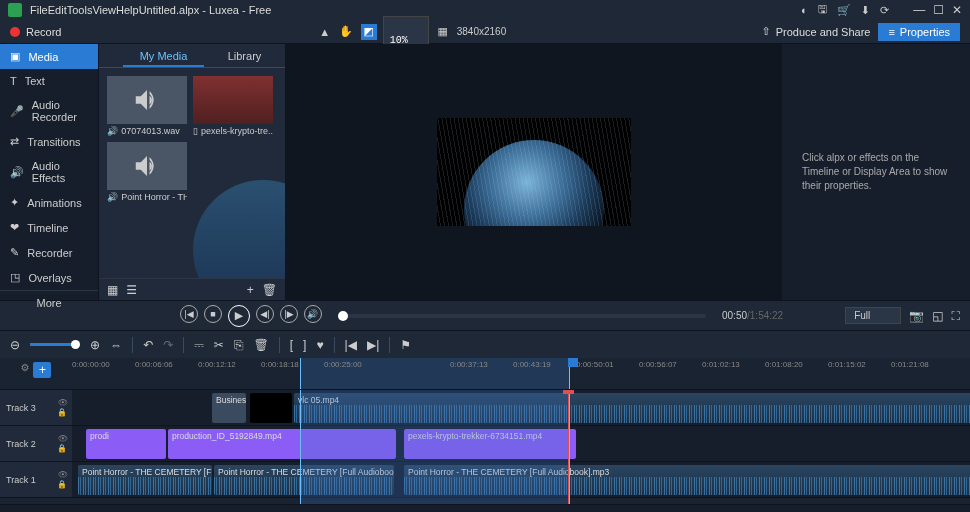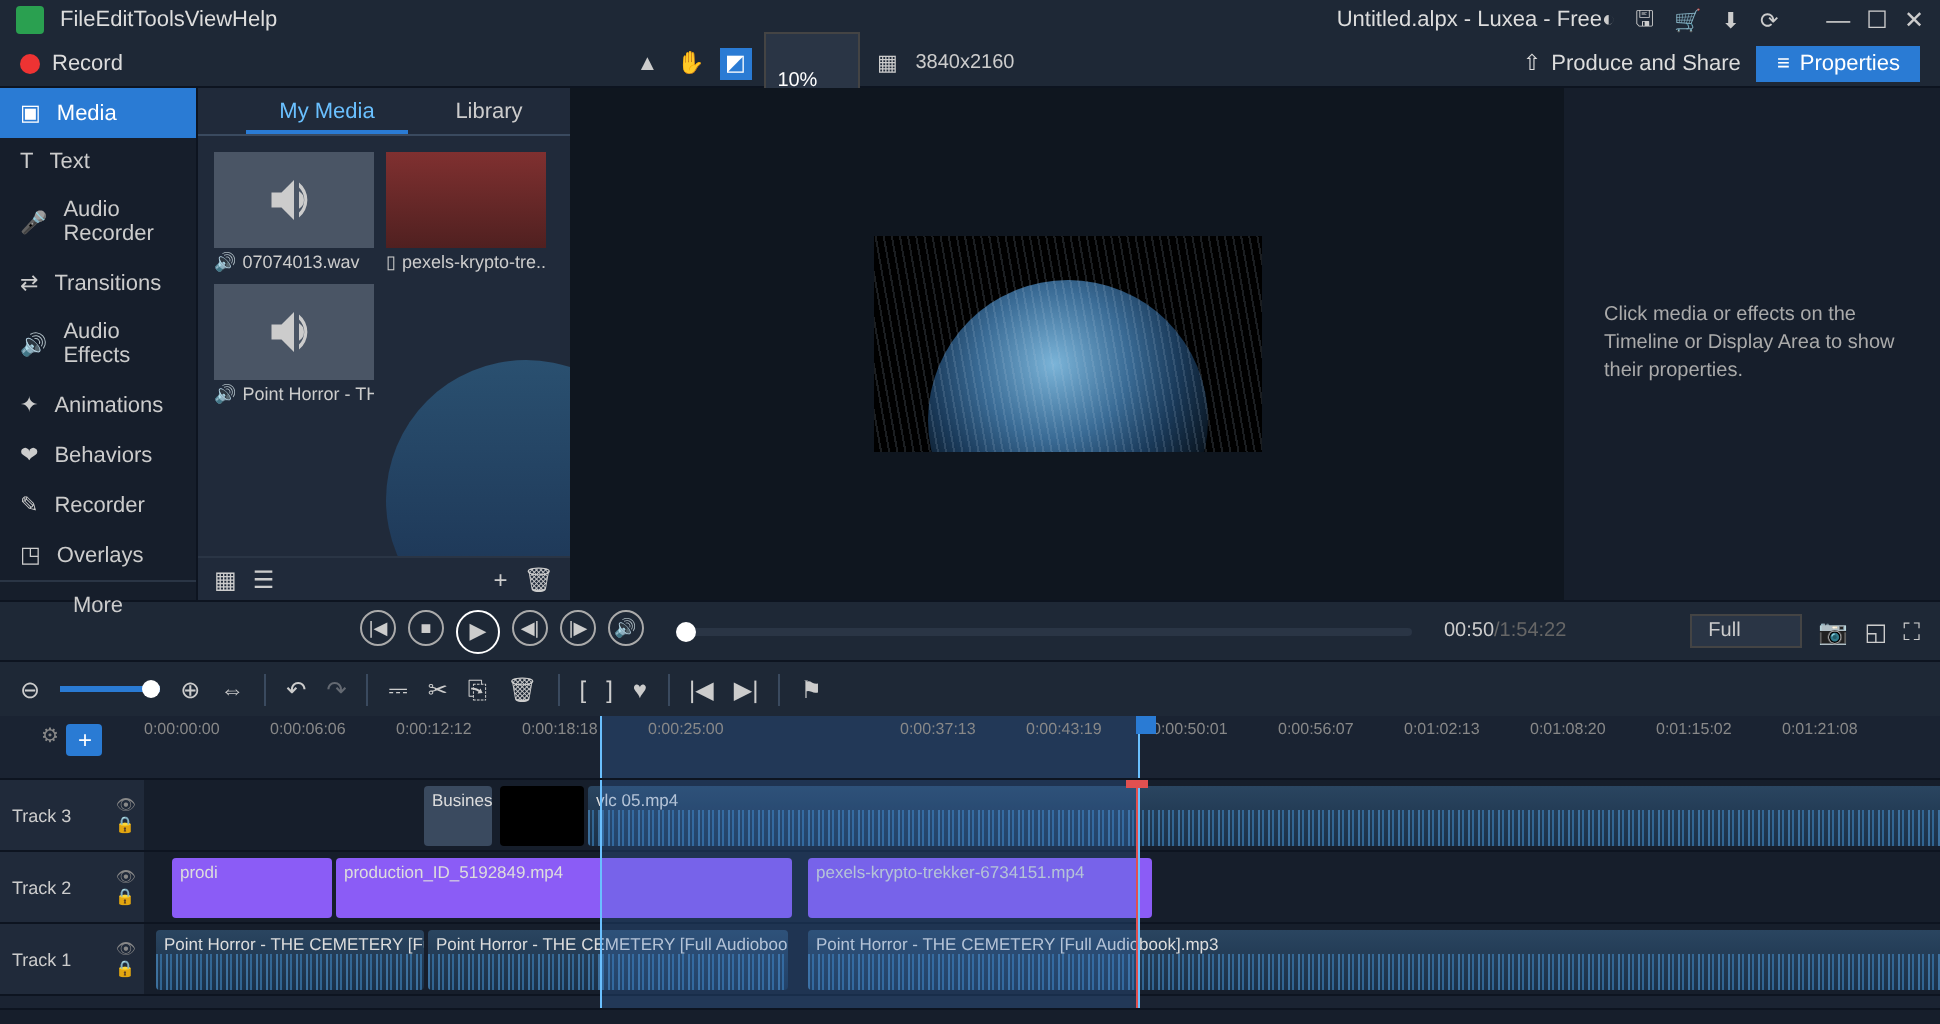--- a/index.html
+++ b/index.html
@@ -1,29 +1,29 @@
 <!DOCTYPE html>
 <html><head>
 <meta charset="utf-8">
 <style>
 * { margin: 0; padding: 0; box-sizing: border-box; font-family: "Segoe UI", Arial, sans-serif; }
 body { background: #1a2332; color: #ccc; width: 970px; height: 512px; overflow: hidden; font-size: 11px; }
 .titlebar { height: 20px; display: flex; align-items: center; background: #1e2836; padding: 0 8px; }
 .menu { display: flex; font-size: 11px; color: #ddd; }
 .menu span { cursor: pointer; }
-.title-center { flex: 1; text-align: right; color: #ddd; font-size: 11px; padding-left: 28px; }
+.title-center { flex: 1; text-align: left; color: #ddd; font-size: 11px; }
 .title-icons { display: flex; gap: 10px; align-items: center; color: #ccc; }
 .winctrl { display: flex; gap: 8px; margin-left: 14px; font-size: 12px; }
 .toolbar2 { height: 24px; display: flex; align-items: center; background: #1e2836; padding: 0 10px; border-bottom: 1px solid #0d1420; }
 .record { display: flex; align-items: center; gap: 6px; color: #ddd; font-size: 11px; }
 .rec-dot { width: 10px; height: 10px; background: #e33; border-radius: 50%; }
 .tb-center { flex: 1; display: flex; justify-content: center; align-items: center; gap: 6px; }
 .tb-btn { width: 16px; height: 16px; display: inline-flex; align-items: center; justify-content: center; color: #ccc; font-size: 11px; cursor: pointer; }
 .tb-btn.active { background: #2a7bd4; color: #fff; }
-.zoom-sel { background: #2a3545; color: #fff; border: 1px solid #444; font-size: 10px; padding: 18px 20px 1px 6px; }
+.zoom-sel { background: #2a3545; color: #fff; border: 1px solid #444; font-size: 10px; padding: 18px 20px 1px 6px; font-family: Liberation Mono, monospace; }
 .dim { color: #ccc; font-size: 10px; }
 .tb-right { display: flex; gap: 8px; align-items: center; }
 .produce { font-size: 11px; color: #ddd; display: flex; align-items: center; gap: 5px; cursor: pointer; }
 .props-btn { background: #2a7bd4; color: #fff; padding: 3px 10px; font-size: 11px; display: flex; align-items: center; gap: 5px; cursor: pointer; }
 .main { display: flex; height: 256px; }
 .left-nav { width: 99px; background: #161e2b; border-right: 1px solid #0d1420; display: flex; flex-direction: column; }
 .nav-item { display: flex; align-items: center; gap: 8px; padding: 6px 10px; font-size: 11px; color: #ccc; cursor: pointer; }
 .nav-item.active { background: #2a7bd4; color: #fff; }
 .nav-more { margin-top: auto; text-align: center; padding: 6px; font-size: 11px; color: #ccc; border-top: 1px solid #2a3545; cursor: pointer; }
 .media-panel { width: 186px; background: #202a3a; display: flex; flex-direction: column; }
@@ -159,21 +159,21 @@
         <div class="nav-item">
           <span>🔊</span>
           <span>Audio Effects</span>
         </div>
         <div class="nav-item">
           <span>✦</span>
           <span>Animations</span>
         </div>
         <div class="nav-item">
           <span>❤</span>
-          <span>Behaviors</span>
+          <span>Timeline</span>
         </div>
         <div class="nav-item">
           <span>✎</span>
           <span>Recorder</span>
         </div>
         <div class="nav-item">
           <span>◳</span>
           <span>Overlays</span>
         </div>
       </div>
@@ -220,21 +220,21 @@
   </div>
 
   <div class="preview">
     <div class="preview-img">
       <div class="earth"></div>
       <div class="rain"></div>
     </div>
   </div>
 
   <div class="right-panel">
-    <div class="right-panel-text">Click media or effects on the Timeline or Display Area to show their properties.</div>
+    <div class="right-panel-text">Click alpx or effects on the Timeline or Display Area to show their properties.</div>
   </div>
 
 </div>
 
 <div class="transport">
   <div class="trans-btns">
     <div class="trans-btn">|◀</div>
     <div class="trans-btn">■</div>
     <div class="trans-btn play">▶</div>
     <div class="trans-btn">◀|</div>

